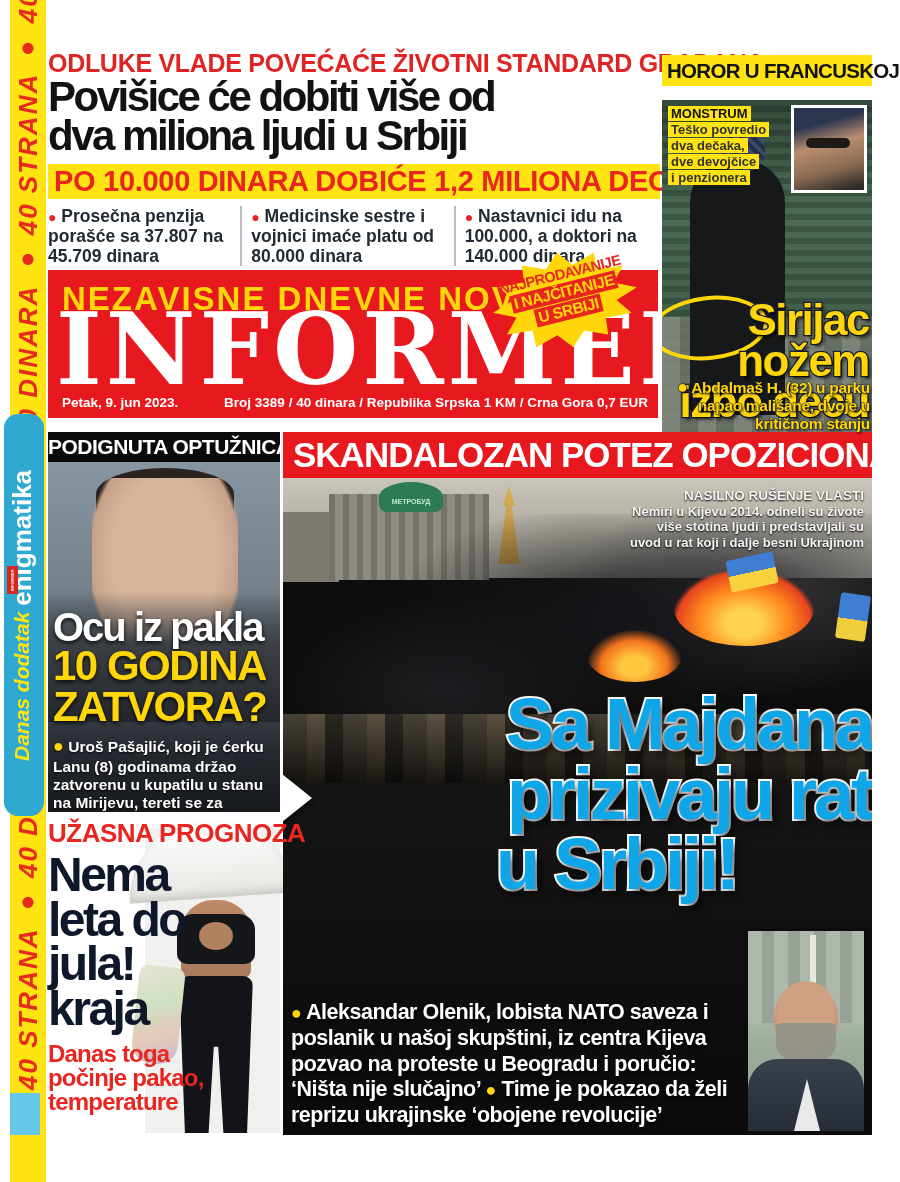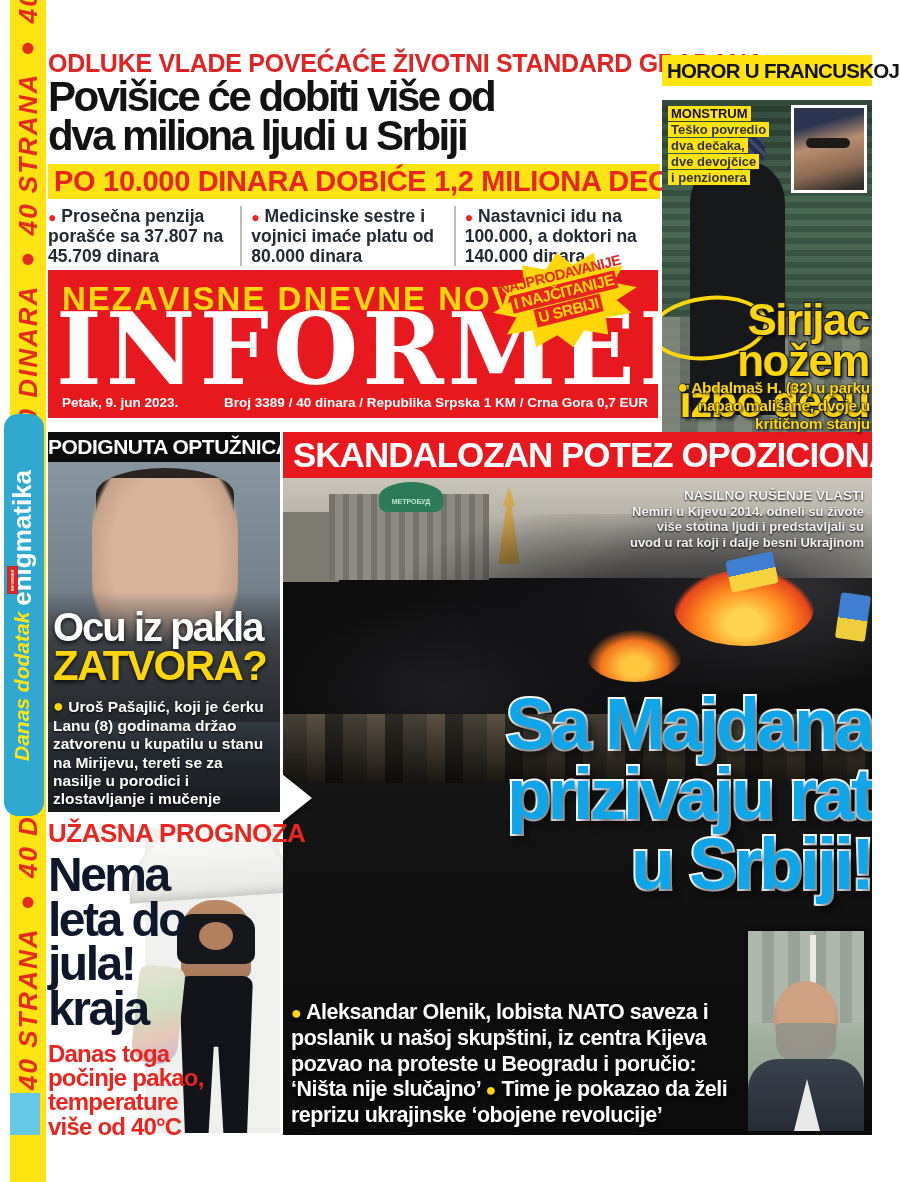--- a/index.html
+++ b/index.html
@@ -183,21 +183,21 @@
   .dark-floor { position:absolute; top:305px; left:0; right:0; bottom:0;
                 background:linear-gradient(180deg,#151515,#0a0a0a); }
   .caption-m { position:absolute; top:10px; right:8px; width:240px; z-index:3; text-align:right;
                color:#f4f4f4; font-size:13px; line-height:1.18; font-weight:bold;
                text-shadow:0 1px 2px #000; }
   .cap-title-m { display:block; font-size:13.5px; font-weight:bold; }
   .headline-m { position:absolute; top:212px; left:0; right:0; z-index:4; text-align:right;
                 color:#0ea5e9; font-weight:bold; font-size:72px; line-height:0.97;
                 letter-spacing:-3px; -webkit-text-stroke:4px #fff; paint-order:stroke fill;
                 text-shadow:5px 6px 8px rgba(0,0,0,.6); }
-  .hm3 { }
+  .hm3 { padding-right:135px; }
   .arrow-m { position:absolute; left:-1px; top:296px; width:0; height:0; z-index:5;
              border-top:24px solid transparent; border-bottom:24px solid transparent;
              border-left:30px solid #fff; filter:drop-shadow(2px 2px 2px rgba(0,0,0,.5)); }
   .deck-m { position:absolute; left:8px; bottom:6px; width:462px; z-index:5; color:#fff;
             font-weight:bold; font-size:21.5px; line-height:1.2; letter-spacing:-0.5px;
             text-shadow:0 2px 3px #000; }
   .yb { color:#ffd60a; font-size:18px; }
   .inset-m { position:absolute; right:4px; bottom:0; width:124px; height:208px; z-index:6;
              border:4px solid #0c0c0c; overflow:hidden;
              background:linear-gradient(180deg,#b9c4b6 0 30%,#9fae9c 55%,#8c9a8a); }
@@ -288,20 +288,21 @@
   </div>
 
   <div class="father">
     <div class="kicker-f">PODIGNUTA OPTUŽNICA</div>
     <div class="photo-f">
       <div class="hair-f"></div>
       <div class="face-f"></div>
       <div class="body-f"></div>
       <div class="overlay-f">
         <div class="h-white-f">Ocu iz pakla</div>
+        <div class="h-yellow-f">10 GODINA</div>
         <div class="h-yellow-f">ZATVORA?</div>
         <div class="deck-f"><span class="yb">●</span> <span>Uroš Pašajlić, koji je ćerku Lanu (8) godinama držao zatvorenu u kupatilu u stanu na Mirijevu, tereti se za nasilje u porodici i zlostavljanje i mučenje</span></div>
       </div>
     </div>
   </div>
 
   <div class="weather">
     <div class="photo-w">
       <div class="umbrella"></div>
       <div class="skin-w"></div>
@@ -315,21 +316,20 @@
     <div class="headline-w">
       <div>Nema</div>
       <div>leta do</div>
       <div>jula!</div>
       <div>kraja</div>
     </div>
     <div class="deck-w">
       <div>Danas toga</div>
       <div>počinje pakao,</div>
       <div>temperature</div>
-      <div>više od 40°C</div>
     </div>
   </div>
 
   <div class="main-story">
     <div class="kicker-m">SKANDALOZAN POTEZ OPOZICIONARA</div>
     <div class="photo-m">
       <div class="sky-m"></div>
       <div class="bld2"></div>
       <div class="bld1"></div>
       <div class="sign-m">МЕТРОБУД</div>

